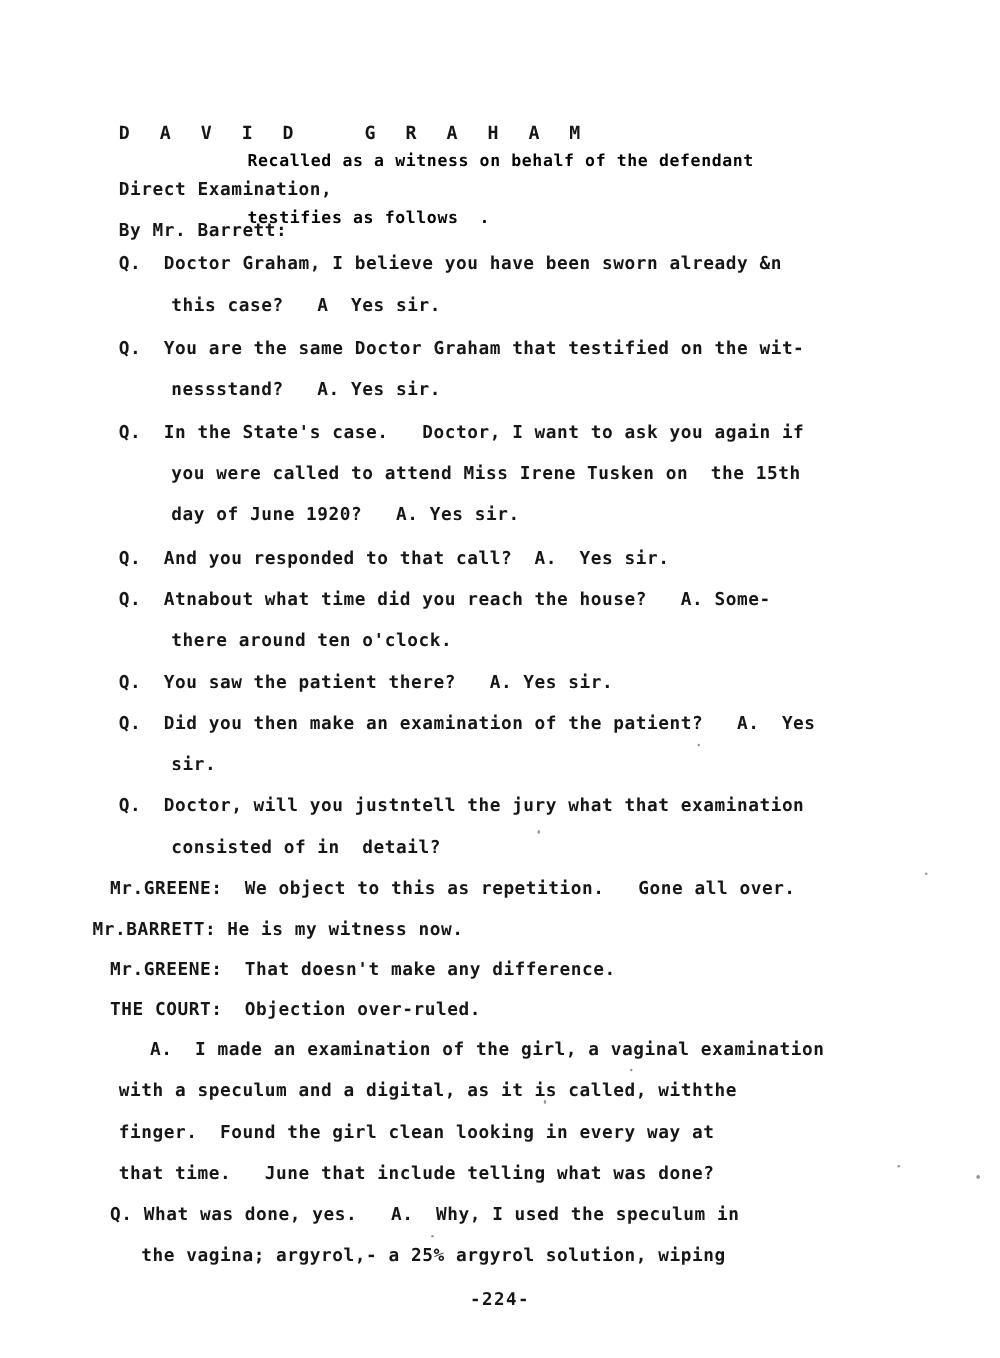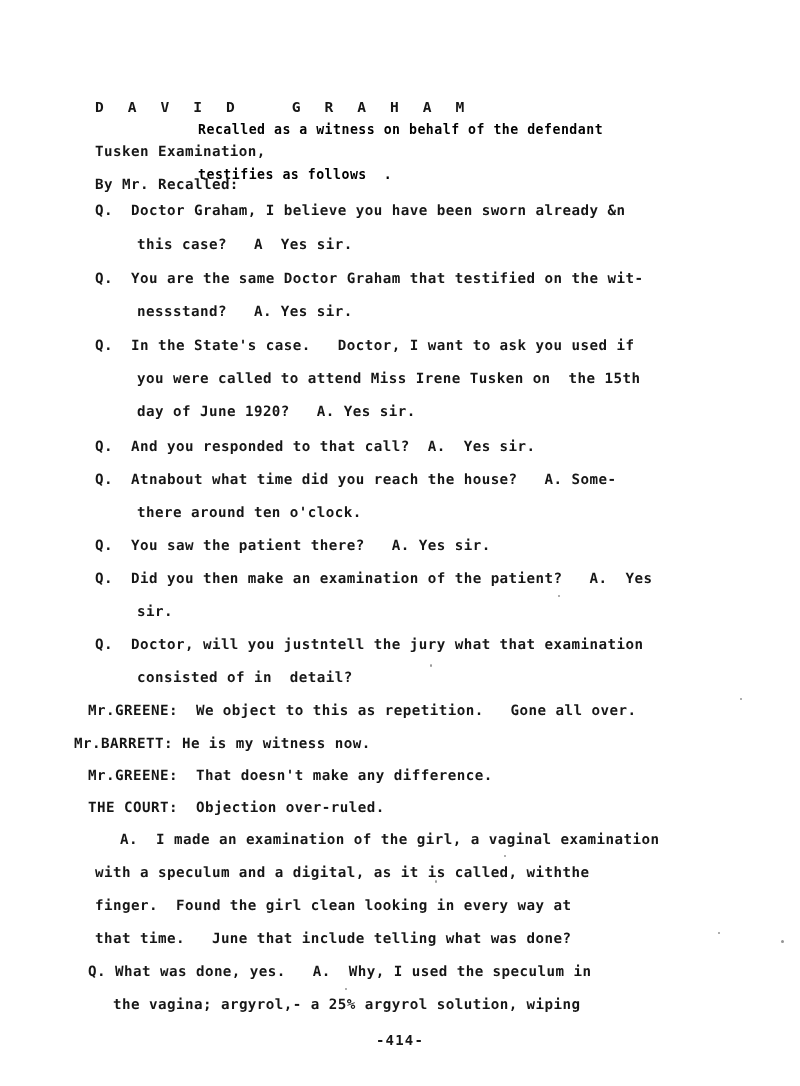--- a/index.html
+++ b/index.html
@@ -89,30 +89,30 @@
 
 <div id="page">
 
   <div class="witness-name">D A V I D   G R A H A M</div>
 
   <div class="sub-block">
     <div>Recalled as a witness on behalf of the defendant</div>
     <div>testifies as follows  .</div>
   </div>
 
-  <div class="tline" style="left:95px; top:145px;">Tusken Examination,</div>
+  <div class="tline" style="left:95px; top:145px;">Direct Examination,</div>
 
-  <div class="tline" style="left:95px; top:178px;">By Mr. Recalled:</div>
+  <div class="tline" style="left:95px; top:178px;">By Mr. Barrett:</div>
 
   <div id="body-lines">
       <div class="tline" style="left: 95px; top: 204px;">Q.  Doctor Graham, I believe you have been sworn already &amp;n</div>
       <div class="tline" style="left: 137px; top: 238px;">this case?   A  Yes sir.</div>
       <div class="tline" style="left: 95px; top: 272px;">Q.  You are the same Doctor Graham that testified on the wit-</div>
       <div class="tline" style="left: 137px; top: 305px;">nessstand?   A. Yes sir.</div>
-      <div class="tline" style="left: 95px; top: 339px;">Q.  In the State's case.   Doctor, I want to ask you used if</div>
+      <div class="tline" style="left: 95px; top: 339px;">Q.  In the State's case.   Doctor, I want to ask you again if</div>
       <div class="tline" style="left: 137px; top: 372px;">you were called to attend Miss Irene Tusken on  the 15th</div>
       <div class="tline" style="left: 137px; top: 405px;">day of June 1920?   A. Yes sir.</div>
       <div class="tline" style="left: 95px; top: 440px;">Q.  And you responded to that call?  A.  Yes sir.</div>
       <div class="tline" style="left: 95px; top: 473px;">Q.  Atnabout what time did you reach the house?   A. Some-</div>
       <div class="tline" style="left: 137px; top: 506px;">there around ten o'clock.</div>
       <div class="tline" style="left: 95px; top: 539px;">Q.  You saw the patient there?   A. Yes sir.</div>
       <div class="tline" style="left: 95px; top: 572px;">Q.  Did you then make an examination of the patient?   A.  Yes</div>
       <div class="tline" style="left: 137px; top: 605px;">sir.</div>
       <div class="tline" style="left: 95px; top: 638px;">Q.  Doctor, will you justntell the jury what that examination</div>
       <div class="tline" style="left: 137px; top: 671px;">consisted of in  detail?</div>
@@ -121,21 +121,21 @@
       <div class="tline" style="left: 88px; top: 769px;">Mr.GREENE:  That doesn't make any difference.</div>
       <div class="tline" style="left: 88px; top: 801px;">THE COURT:  Objection over-ruled.</div>
       <div class="tline" style="left: 120px; top: 833px;">A.  I made an examination of the girl, a vaginal examination</div>
       <div class="tline" style="left: 95px; top: 866px;">with a speculum and a digital, as it is called, withthe</div>
       <div class="tline" style="left: 95px; top: 899px;">finger.  Found the girl clean looking in every way at</div>
       <div class="tline" style="left: 95px; top: 932px;">that time.   June that include telling what was done?</div>
       <div class="tline" style="left: 88px; top: 965px;">Q. What was done, yes.   A.  Why, I used the speculum in</div>
       <div class="tline" style="left: 113px; top: 998px;">the vagina; argyrol,- a 25% argyrol solution, wiping</div>
     </div>
 
-  <div class="pagenum">-414-</div>
+  <div class="pagenum">-224-</div>
 
   <span class="speck" style="left:558px; top:595px; width:2px; height:2px;"></span>
   <span class="speck" style="left:430px; top:664px; width:2px; height:3px;"></span>
   <span class="speck" style="left:740px; top:698px; width:2px; height:2px;"></span>
   <span class="speck" style="left:504px; top:855px; width:2px; height:2px;"></span>
   <span class="speck" style="left:435px; top:880px; width:2px; height:3px;"></span>
   <span class="speck" style="left:226px; top:1005px; width:2px; height:2px;"></span>
   <span class="speck" style="left:345px; top:988px; width:2px; height:2px;"></span>
   <span class="speck" style="left:718px; top:932px; width:2px; height:2px;"></span>
   <span class="speck" style="left:781px; top:940px; width:3px; height:3px;"></span>

